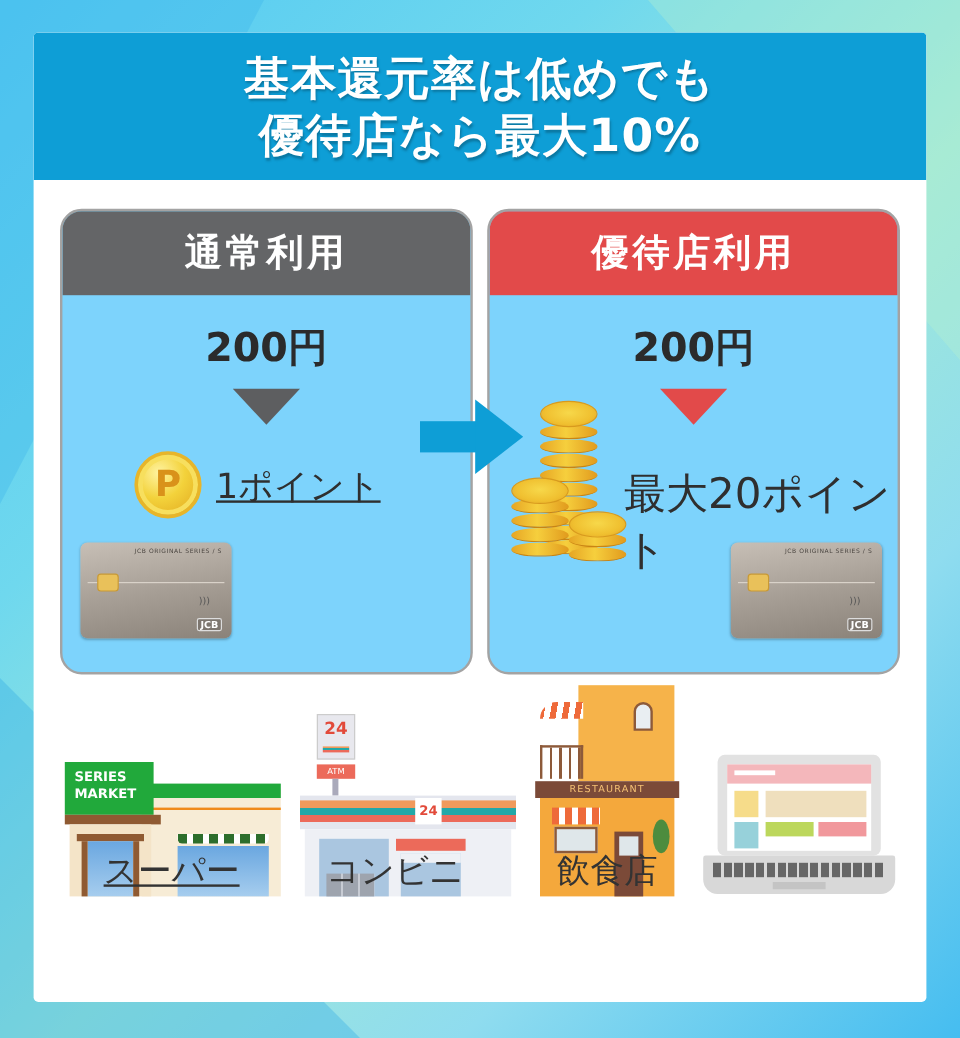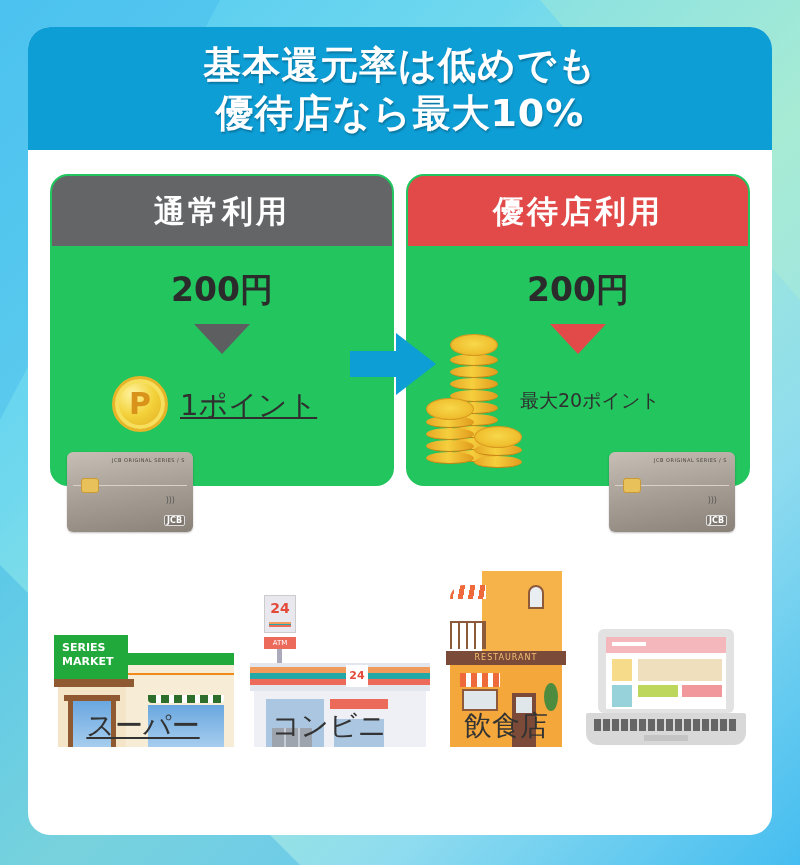--- a/index.html
+++ b/index.html
@@ -5,31 +5,31 @@
   * { box-sizing: border-box; margin: 0; padding: 0; }
   html, body { width: 800px; height: 865px; overflow: hidden; }
   body {
     font-family: "DejaVu Sans", "Liberation Sans", sans-serif;
     position: relative;
     background: linear-gradient(135deg, #53c9f2 0%, #6fd8ee 30%, #9fe8d8 55%, #8fdcef 75%, #45bdf0 100%);
   }
   .bg-facet { position: absolute; opacity: .35; }
   .card {
     position: absolute; left: 28px; top: 27px; width: 744px; height: 808px;
-    background: #ffffff; border-radius: 22px; overflow: hidden;
+    background: #ffffff; border-radius: 4px; overflow: hidden;
   }
   .headline {
     position: absolute; left: 0; top: 0; width: 744px; height: 123px;
     background: #0e9ed6; color: #fff; text-align: center;
     font-weight: bold; font-size: 38px; line-height: 48px; padding-top: 14px;
     text-shadow: 1px 2px 2px rgba(0,0,0,.25); letter-spacing: 1px;
   }
   .panel {
-    position: absolute; top: 147px; height: 312px; border: 2px solid #22c55e;
-    border-radius: 18px; overflow: hidden; background: #22c55e;
+    position: absolute; top: 147px; height: 388px; border: 2px solid #a3a3a3;
+    border-radius: 18px; overflow: hidden; background: #7dd3fc;
   }
   .panel.normal { left: 22px; width: 344px; }
   .panel.premium { left: 378px; width: 344px; }
   .panel-head {
     height: 70px; color: #fff; font-weight: bold; font-size: 31px;
     text-align: center; line-height: 70px; letter-spacing: 3px;
   }
   .normal .panel-head { background: #646567; }
   .premium .panel-head { background: #e24a4a; }
   .amount {
@@ -37,21 +37,21 @@
     font-weight: bold; font-size: 33px; color: #2b2b2b;
   }
   .tri {
     position: absolute; top: 148px; left: 50%; margin-left: -28px; width: 0; height: 0;
     border-left: 28px solid transparent; border-right: 28px solid transparent;
   }
   .normal .tri { border-top: 30px solid #5d5e60; }
   .premium .tri { border-top: 30px solid #e24a4a; }
   .points { position: absolute; font-size: 29px; color: #2f2f2f; }
   .normal .points { top: 210px; left: 128px; text-decoration: underline; }
-  .premium .points { top: 212px; left: 112px; font-size: 19px; text-align: center; }
+  .premium .points { top: 212px; left: 112px; font-size: 35px; }
 
   .coin {
     position: absolute; width: 56px; height: 56px; border-radius: 50%;
     background: radial-gradient(circle at 35% 30%, #fff3a0 0%, #f3d23b 45%, #e0a51c 100%);
     border: 3px solid #e7b52a; box-shadow: inset 0 0 0 4px #f7df5e;
     color: #d9921a; font-weight: bold; font-size: 30px; text-align: center; line-height: 50px;
   }
   .stack { position: absolute; }
   .stack .disc {
     position: absolute; left: 0; width: 100%; height: 12px; border-radius: 50%/50%;

